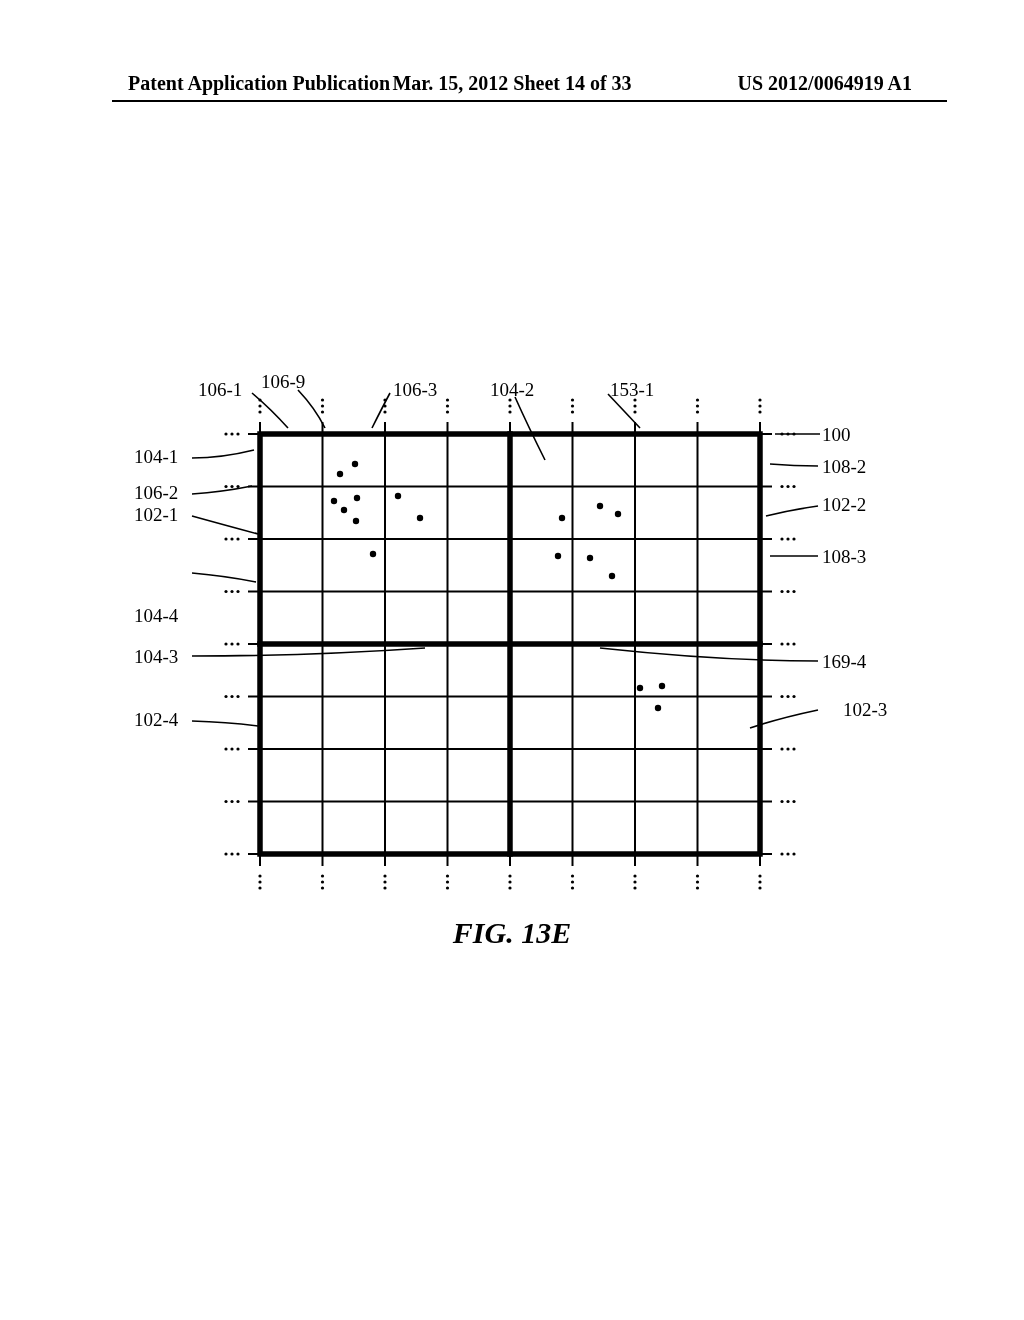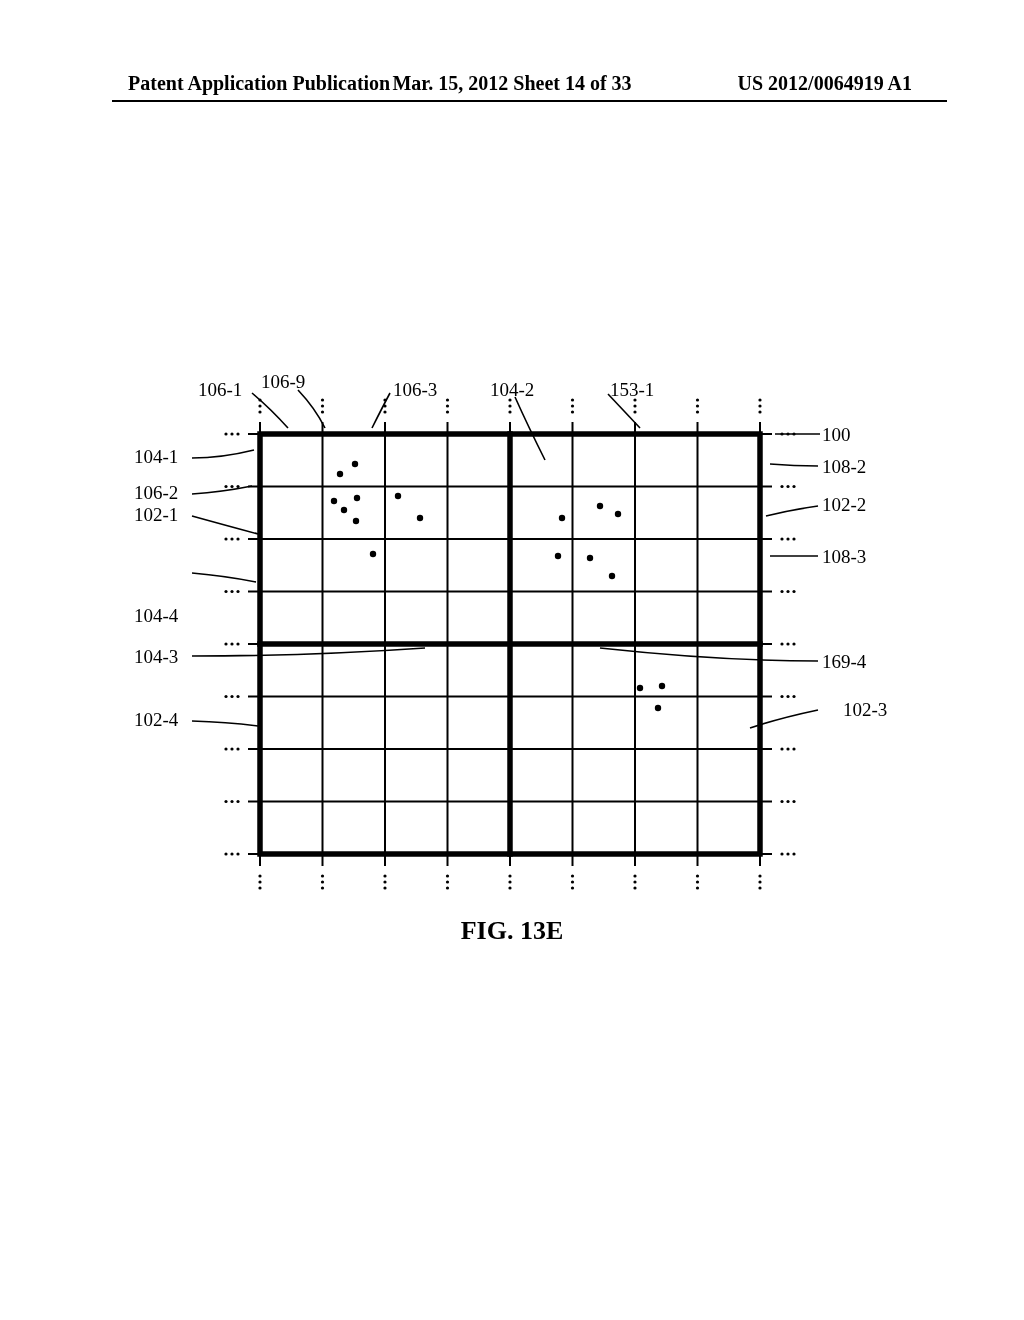--- a/index.html
+++ b/index.html
@@ -39,22 +39,23 @@
   .figwrap {
     position: absolute;
     left: 0; top: 16px;
     width: 1024px; height: 1083px;
   }
   .caption {
     position: absolute;
     left: 50%;
     transform: translateX(-50%);
     top: 900px;
-    font-size: 26px;
+    font-size: 30px;
     font-weight: bold;
+    font-style: italic;
     color: #000;
   }
   svg { position: absolute; left: 0; top: 0; }
   .lbl {
     position: absolute;
     font-size: 19px;
     color: #000;
     white-space: nowrap;
   }
 </style>

